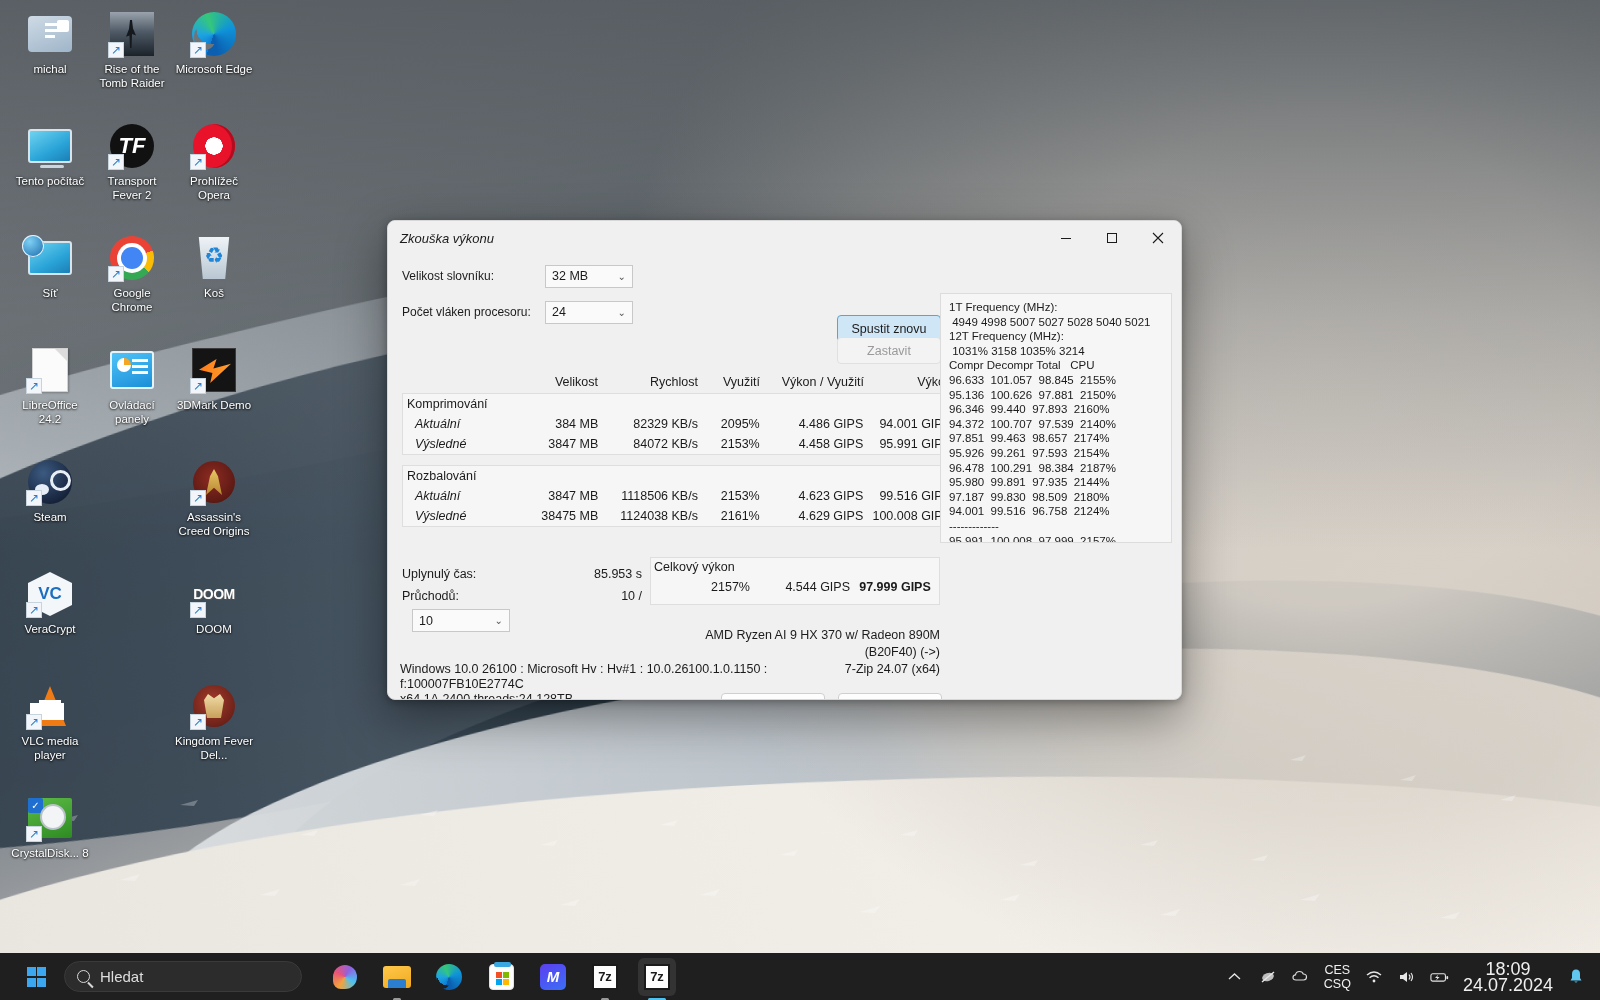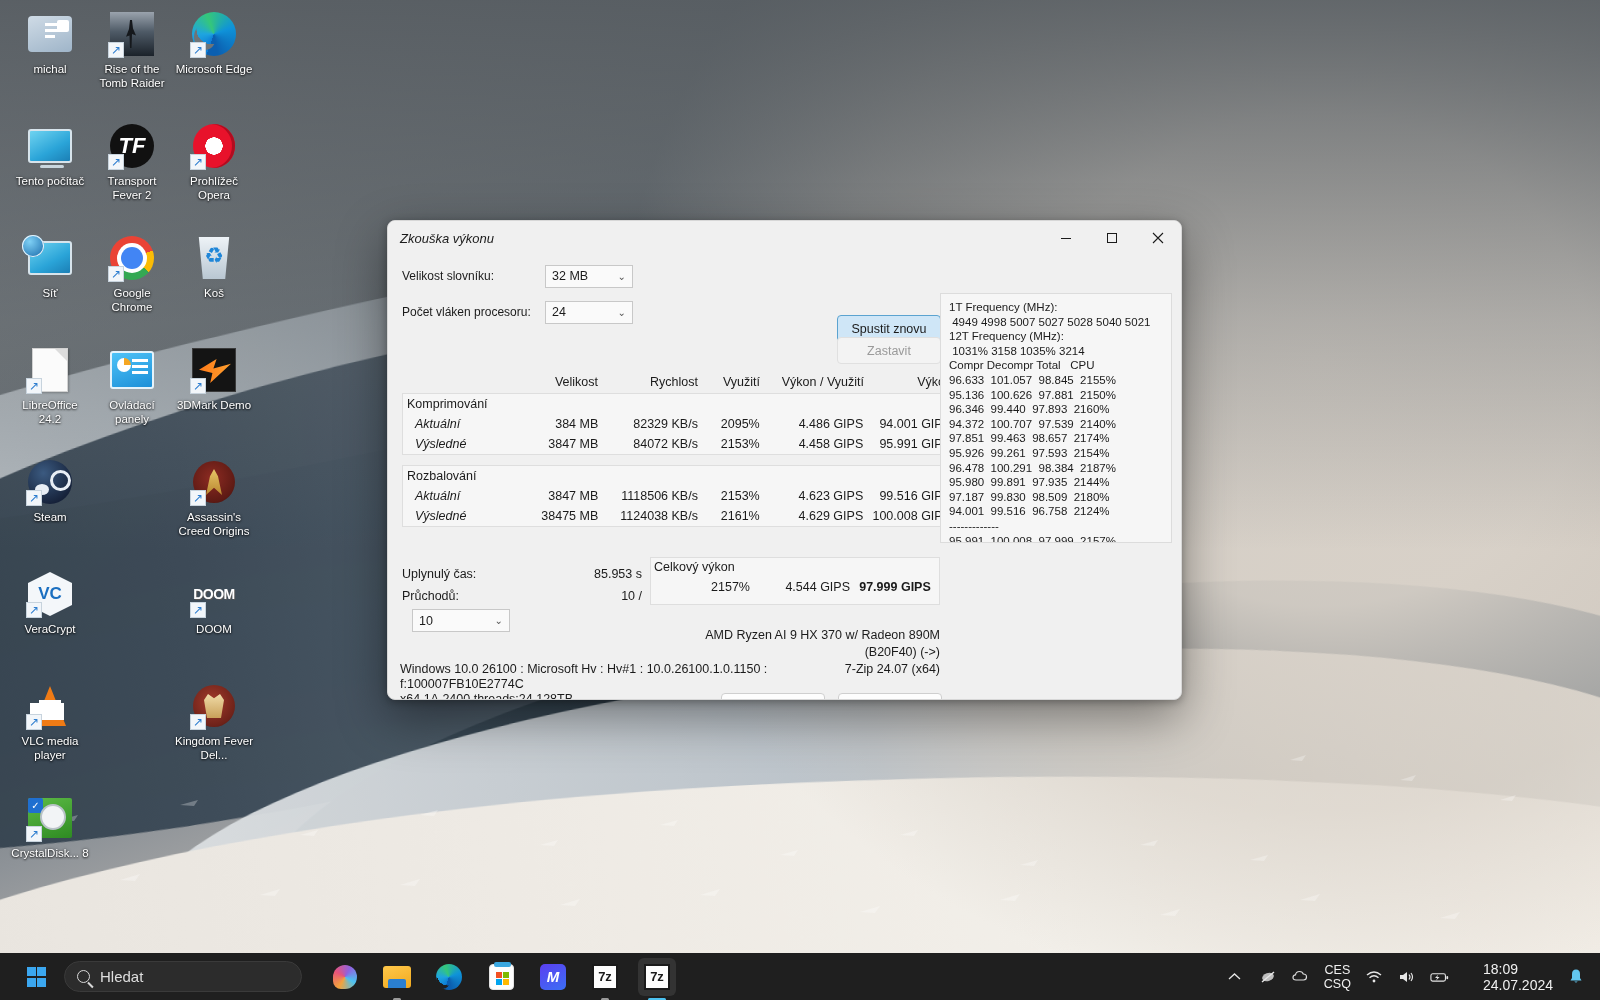--- a/index.html
+++ b/index.html
@@ -507,21 +507,21 @@
     display: flex; align-items: center; justify-content: center;
     font-size: 13px; font-weight: 700; color: #1a1a1a;
   }
 
   #tb-right {
     margin-left: auto; display: flex; align-items: center; gap: 13px; padding-right: 14px;
     color: #e8e8e8; font-size: 12px;
   }
   .tray-ico { width: 20px; display:flex; align-items:center; justify-content:center; font-size: 14px; color:#e6e6e6; }
   #lang { text-align: center; line-height: 14px; font-size: 12.5px; color:#f0f0f0; }
-  #clock { text-align: left; line-height: 16px; font-size: 14px; color:#f0f0f0;margin-left:20px; }
+  #clock { text-align: center; line-height: 16px; font-size: 18px; color:#f0f0f0; }
   #bell { color: #62c7f0; font-size: 16px; }
 </style>
 </head>
 <body>
 
 <div id="desktop">
 
   <div class="wp-layer wp-base"></div>
   <div class="wp-layer">
     <div class="ribbon r2"></div>

